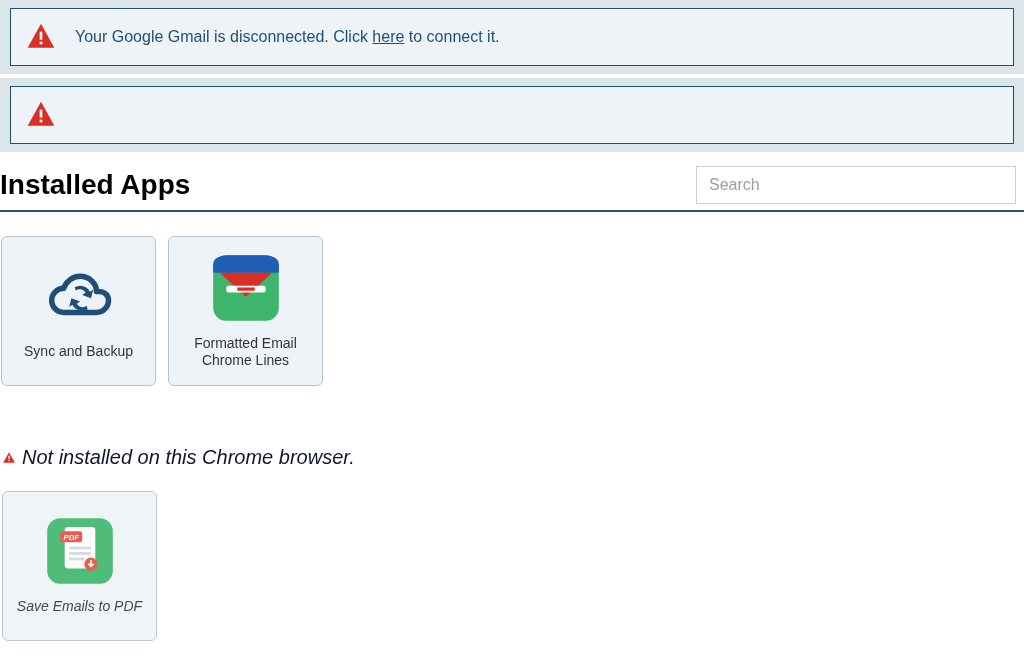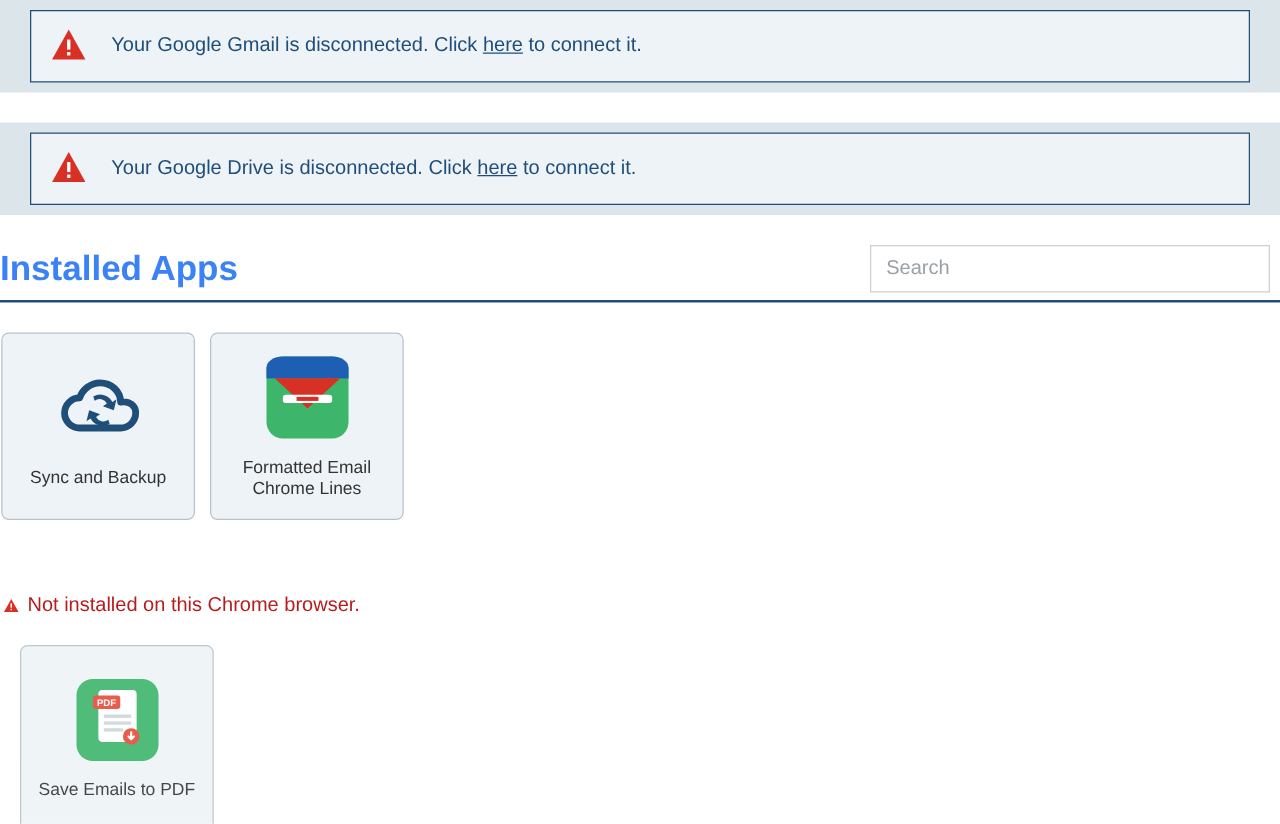--- a/index.html
+++ b/index.html
@@ -5,22 +5,22 @@
   * { box-sizing: border-box; margin: 0; padding: 0; }
   body {
     font-family: Arial, Helvetica, sans-serif;
     background: #ffffff;
     width: 1024px;
     height: 659px;
     overflow: hidden;
   }
   .alert-wrap {
     background: #dce5ea;
-    padding: 8px 24px;
-    margin-bottom: 24px;
+    padding: 8px 10px;
+    margin-bottom: 4px;
   }
   .alert {
     background: #eef3f7;
     border: 1px solid #1f4e79;
     padding: 12px 14px;
     display: flex;
     align-items: center;
     gap: 18px;
   }
   .alert-icon {
@@ -39,21 +39,21 @@
   }
   .header-row {
     display: flex;
     align-items: center;
     justify-content: space-between;
     border-bottom: 2px solid #1f4e79;
     padding-bottom: 6px;
     margin-top: 14px;
   }
   .page-title {
-    color: #3b82f6;
+    color: #000000;
     font-size: 28px;
     font-weight: bold;
   }
   .search-input {
     width: 320px;
     height: 38px;
     border: 1px solid #cfcfcf;
     padding: 0 12px;
     font-size: 16px;
     color: #15803d;
@@ -101,26 +101,28 @@
     align-items: center;
     gap: 6px;
     margin-top: 60px;
     padding-left: 2px;
   }
   .warn-icon {
     width: 14px;
     height: 14px;
   }
   .warn-text {
-    color: #b91c1c;
-    font-size: 16px;
+    color: #0f172a;
+    font-size: 20px;
+    font-style: italic;
   }
   .second-section {
     margin-top: 22px;
-    padding-left: 16px;
+    padding-left: 2px;
+    font-style: italic;
   }
 </style>
 </head>
 <body>
 
 <div class="alert-wrap">
   <div class="alert">
     <span class="alert-icon">
       <svg viewBox="0 0 24 24" width="32" height="32">
         <path d="M12 2 L22 20 L2 20 Z" fill="#d93025"></path>
@@ -135,23 +137,20 @@
 </div>
 
 <div class="alert-wrap">
   <div class="alert">
     <span class="alert-icon">
       <svg viewBox="0 0 24 24" width="32" height="32">
         <path d="M12 2 L22 20 L2 20 Z" fill="#d93025"></path>
         <rect x="11" y="8" width="2" height="6" fill="#fff"></rect>
         <rect x="11" y="15.5" width="2" height="2" fill="#fff"></rect>
       </svg>
-    </span>
-    <span class="alert-text">
-      <span>Your Google Drive is disconnected. Click </span><a>here</a><span> to connect it.</span>
     </span>
   </div>
 </div>
 
 <div class="header-row">
   <h1 class="page-title">Installed Apps</h1>
   <input class="search-input" type="text" placeholder="Search" style="">
 </div>
 
 <div class="apps-row">

